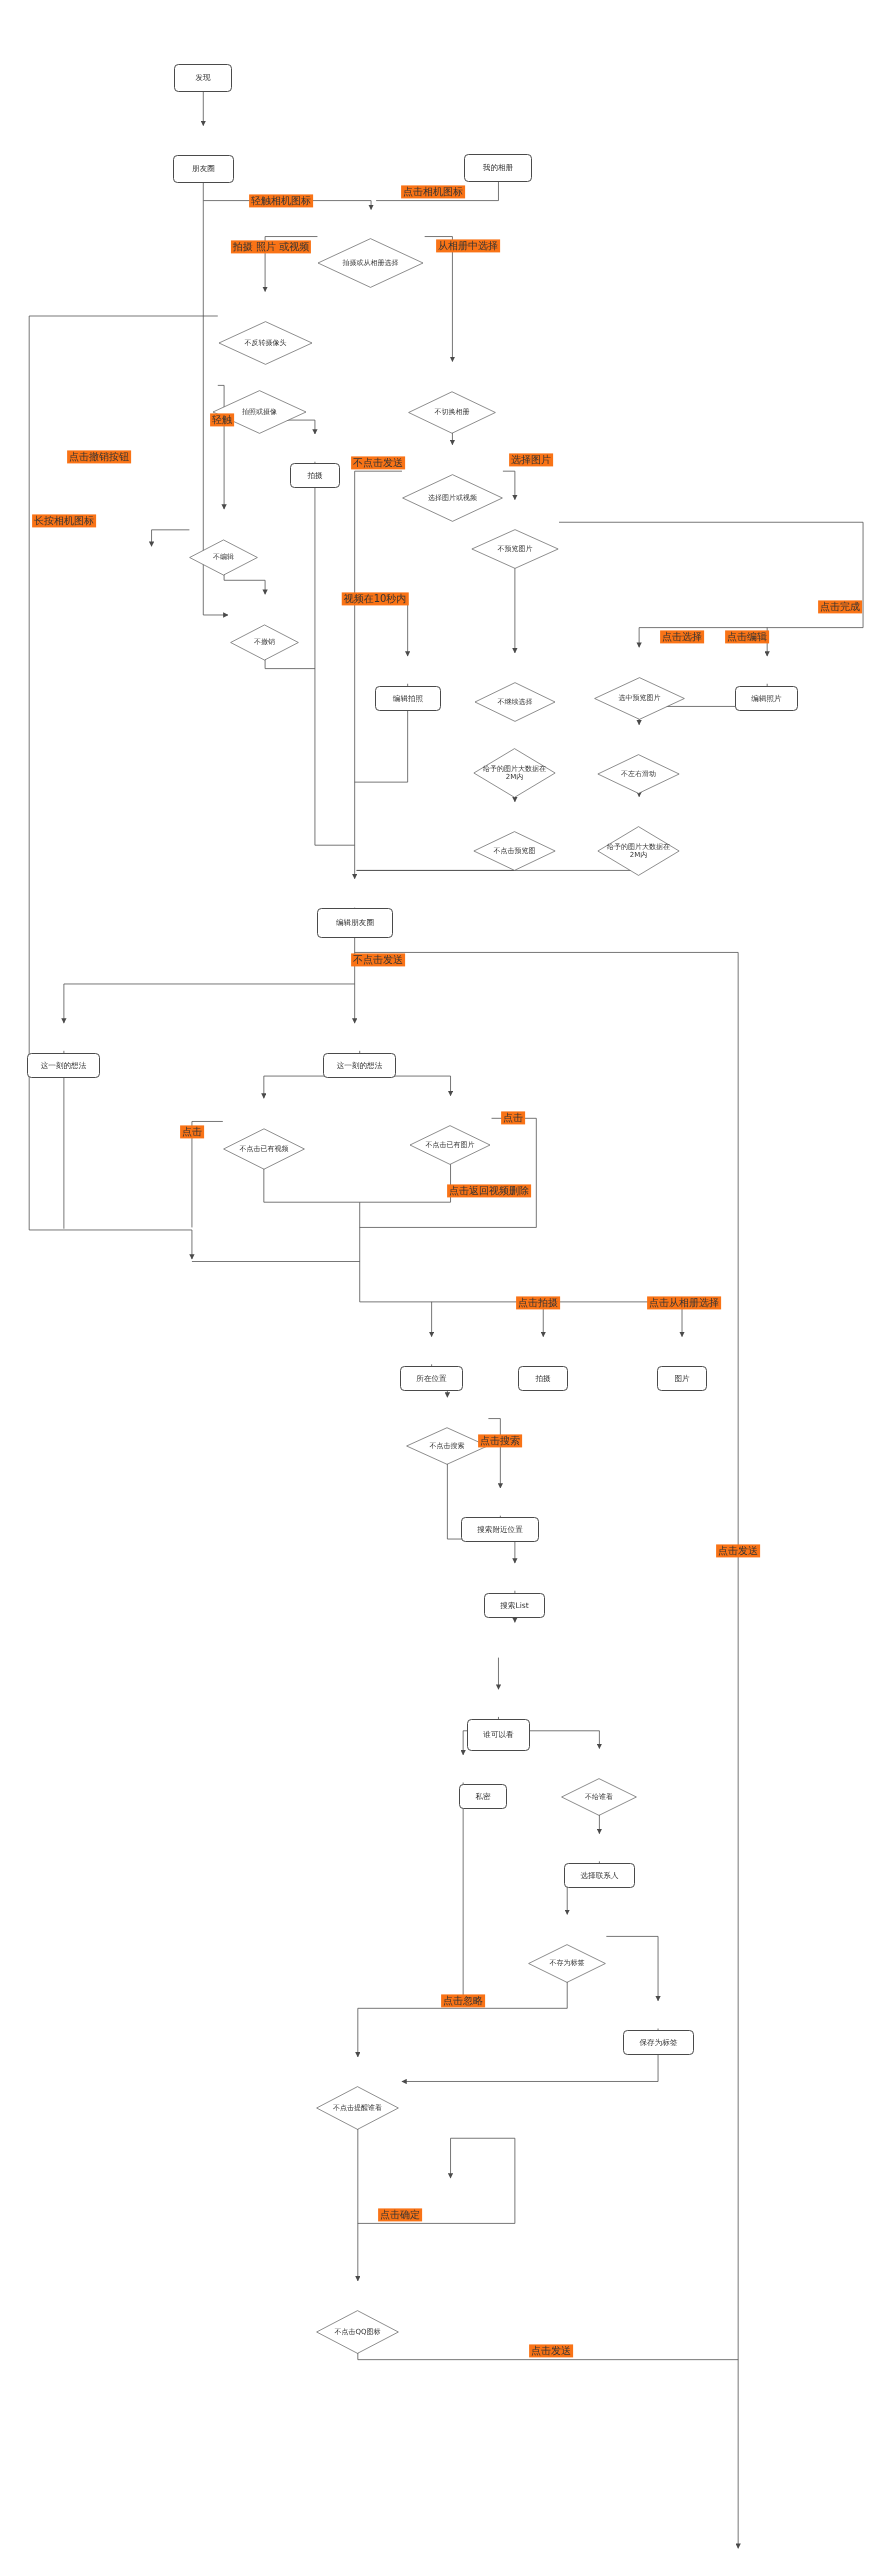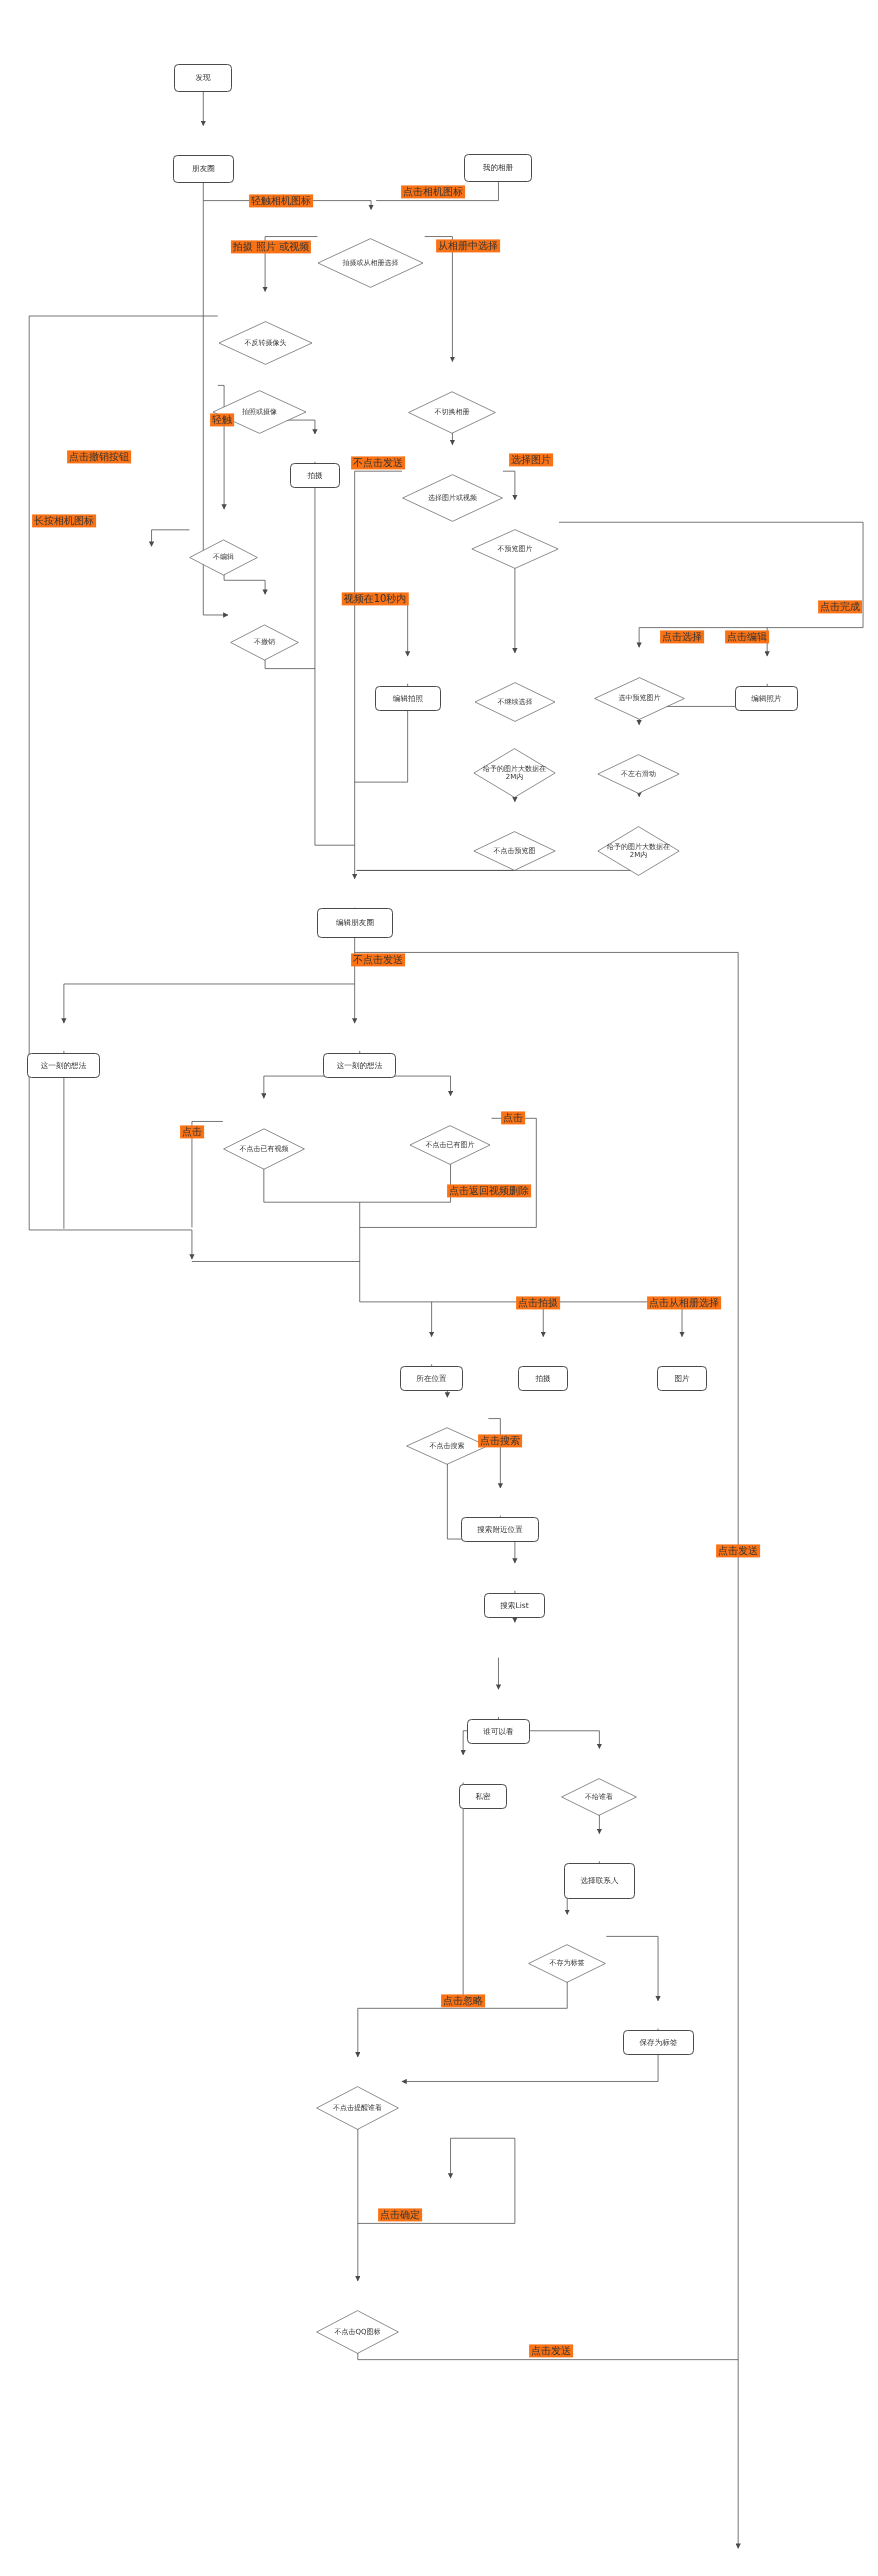--- a/index.html
+++ b/index.html
@@ -227,33 +227,33 @@
           <polygon points="65,1 129,30 65,59 1,30"></polygon>
         </svg>
         <span class="node-label">不点击搜索</span>
       </div>
       <div class="node rect" style="left: 461px; top: 1490px; width: 78px; height: 25px;">
         <span class="node-label">搜索附近位置</span>
       </div>
       <div class="node rect" style="left: 484px; top: 1566px; width: 61px; height: 25px;">
         <span class="node-label">搜索List</span>
       </div>
-      <div class="node rect" style="left: 467px; top: 1692px; width: 63px; height: 25px;">
+      <div class="node rect" style="left: 467px; top: 1692px; width: 63px; height: 32px;">
         <span class="node-label">谁可以看</span>
       </div>
       <div class="node rect" style="left: 459px; top: 1757px; width: 48px; height: 25px; align-items: center;">
         <span class="node-label">私密</span>
       </div>
       <div class="node diamond" style="left: 561px; top: 1751px; width: 76px; height: 38px;">
         <svg width="76" height="38" viewBox="0 0 120 60">
           <polygon points="60,1 119,30 60,59 1,30"></polygon>
         </svg>
         <span class="node-label">不给谁看</span>
       </div>
-      <div class="node rect" style="left: 564px; top: 1836px; width: 71px; height: 36px;">
+      <div class="node rect" style="left: 564px; top: 1836px; width: 71px; height: 25px;">
         <span class="node-label">选择联系人</span>
       </div>
       <div class="node diamond" style="left: 528px; top: 1917px; width: 78px; height: 39px;">
         <svg width="78" height="39" viewBox="0 0 124 62">
           <polygon points="62,1 123,31 62,61 1,31"></polygon>
         </svg>
         <span class="node-label">不存为标签</span>
       </div>
       <div class="node rect" style="left: 623px; top: 2003px; width: 71px; height: 25px;">
         <span class="node-label">保存为标签</span>

